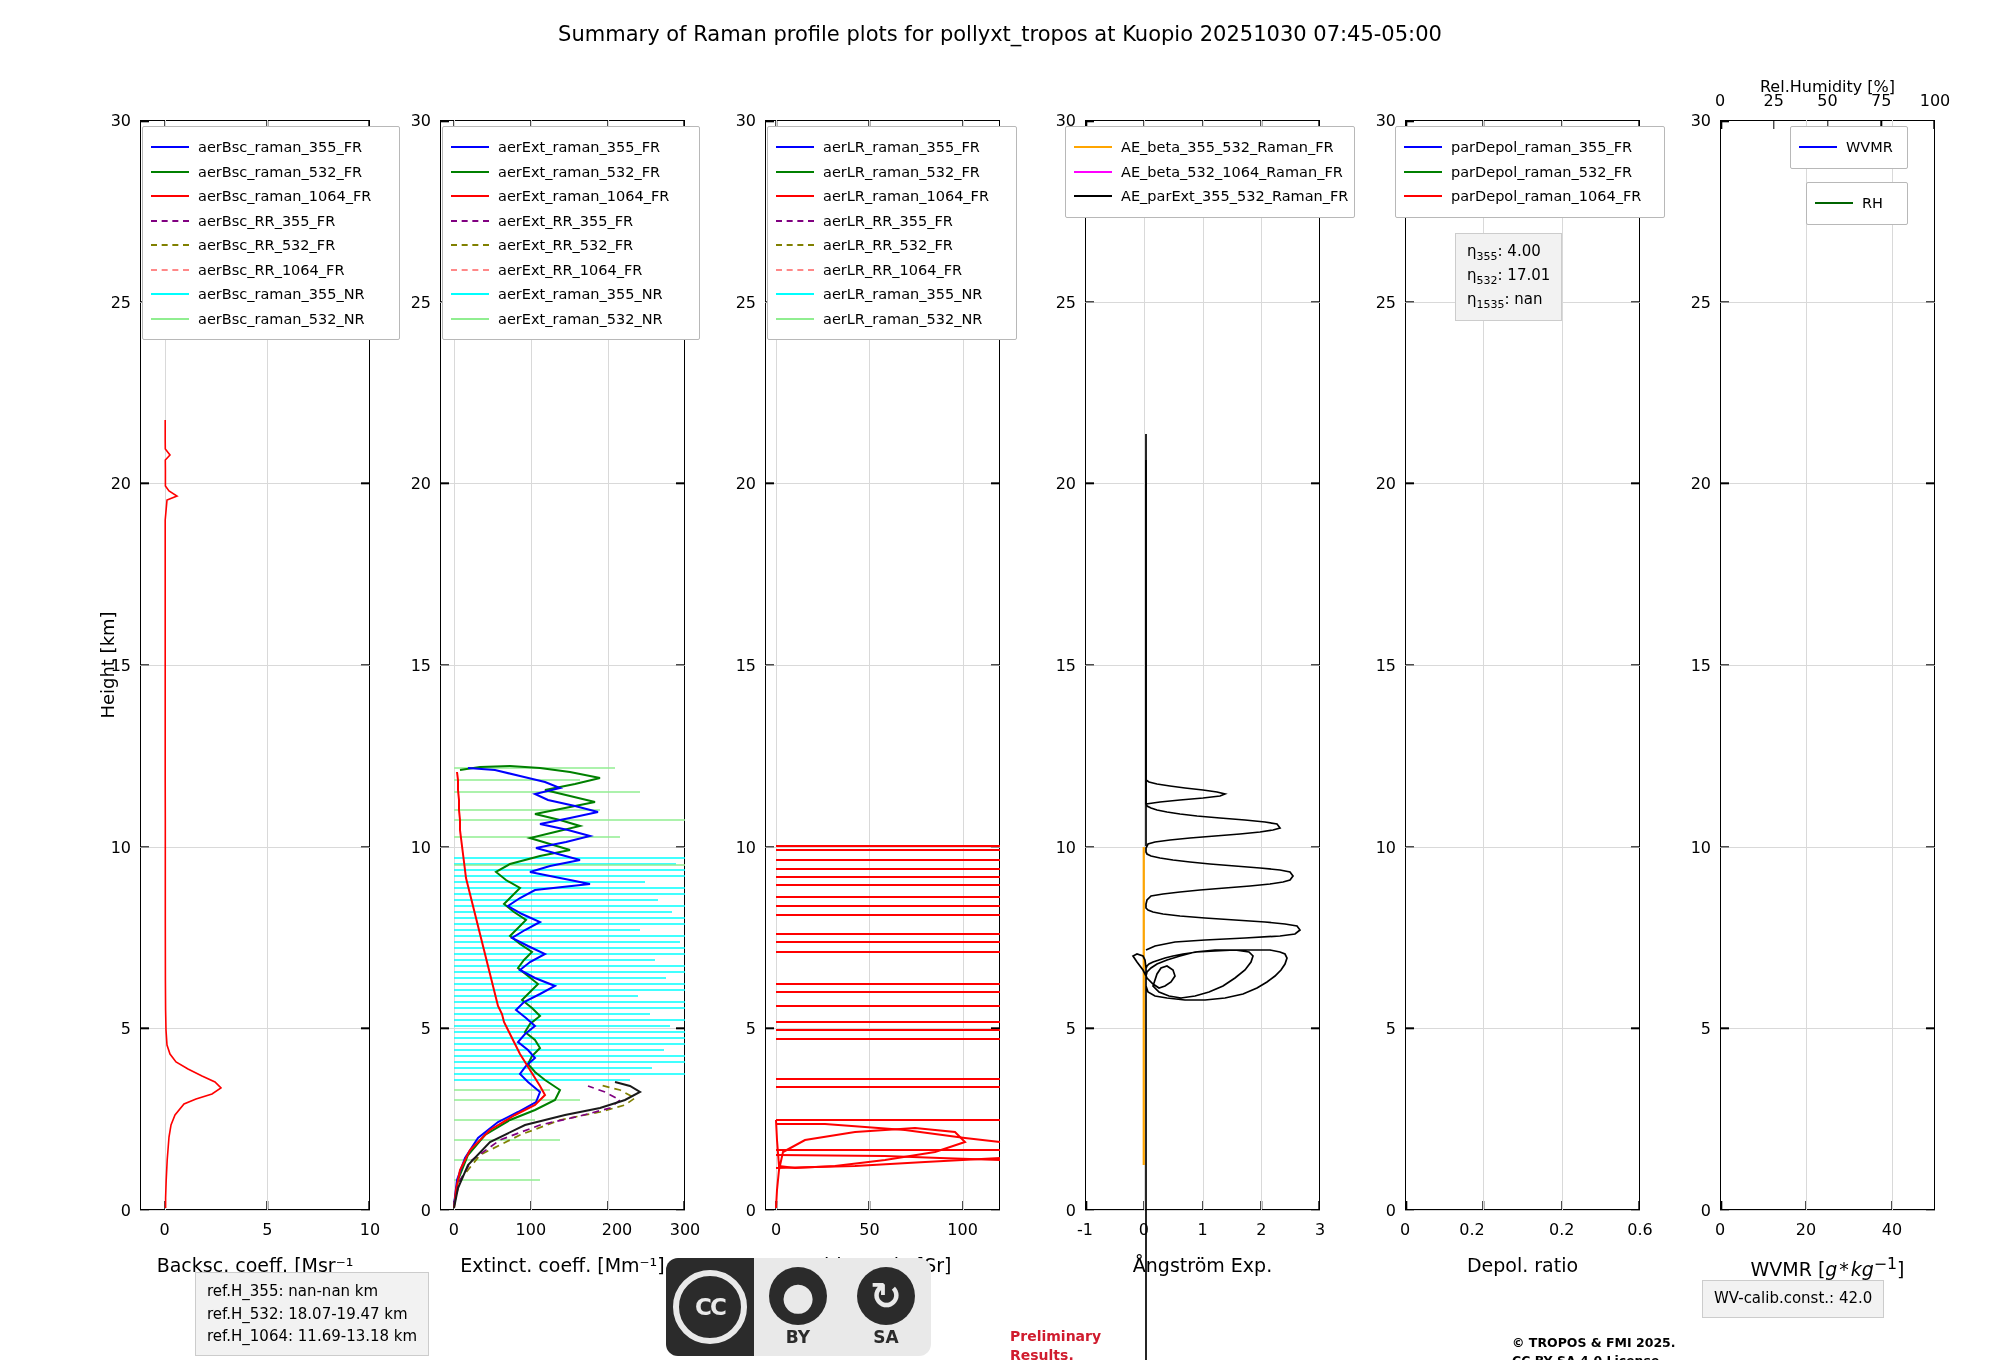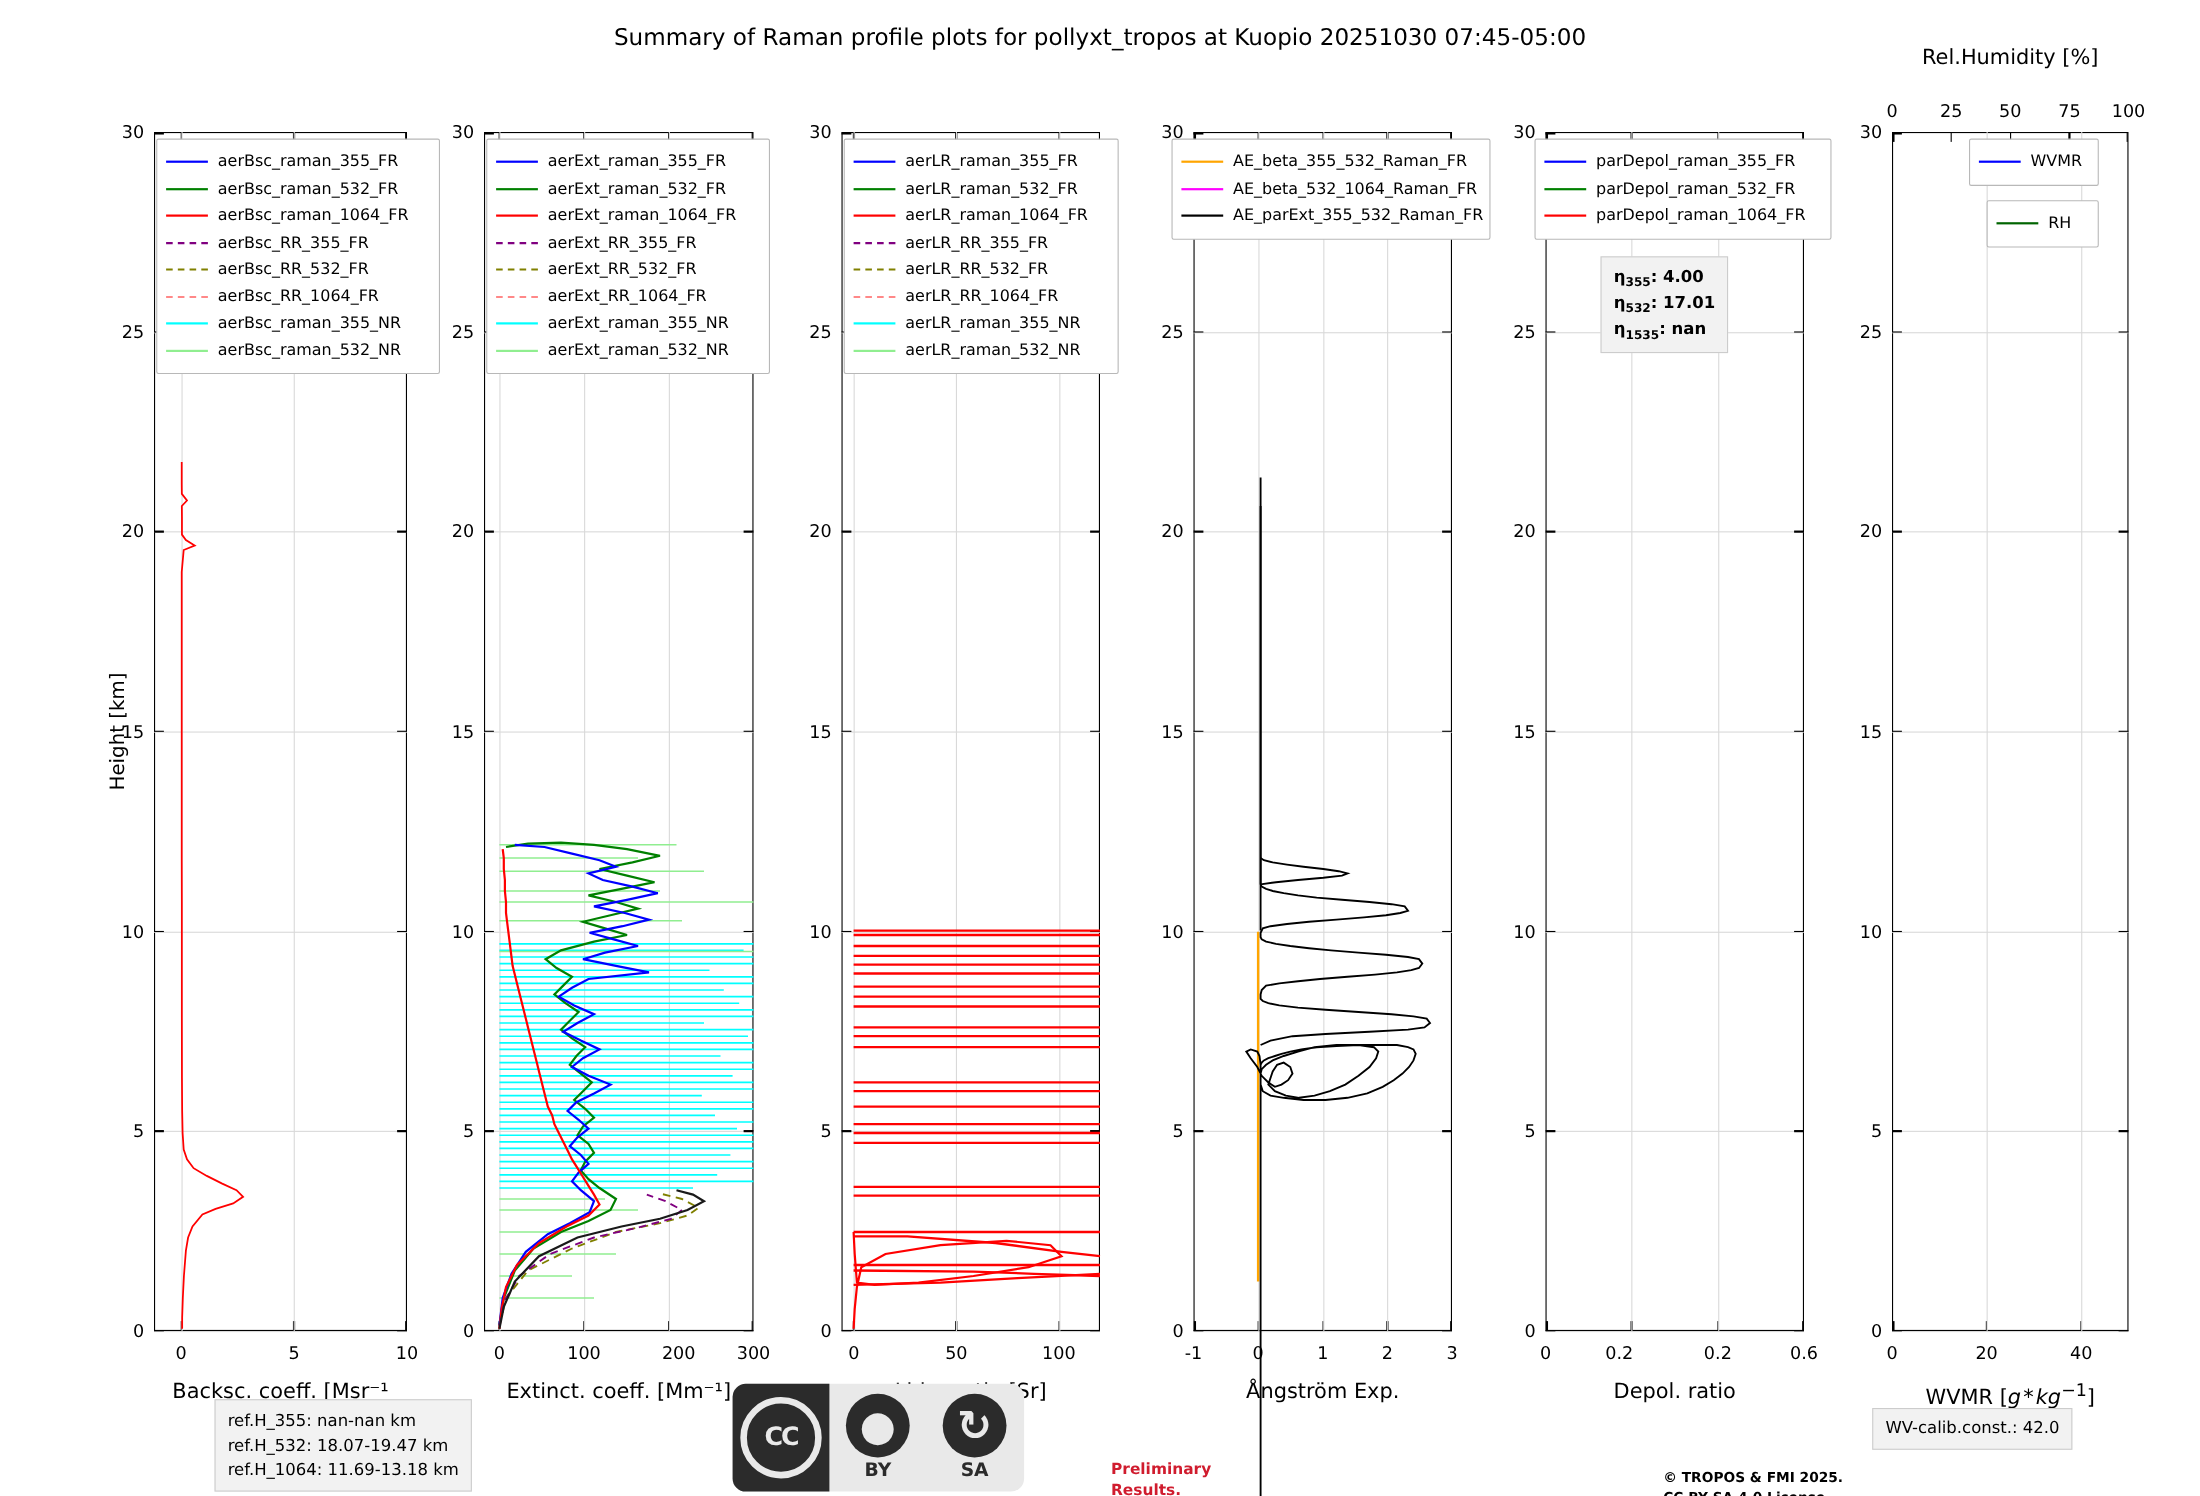--- a/index.html
+++ b/index.html
@@ -32,21 +32,21 @@
   .ytickmark{position:absolute;left:0;width:9px;height:1.4px;background:#000;transform:translateY(-50%);}
   .ytickmark.r{left:auto;right:0;}
   .xtick{position:absolute;top:100%;transform:translateX(-50%);
     padding-top:10px;font-size:16px;white-space:nowrap;}
   .xtickmark{position:absolute;bottom:0;height:9px;width:1.4px;background:#000;transform:translateX(-50%);}
   .xtickmark.t{bottom:auto;top:0;}
   .xtick.top{top:auto;bottom:100%;padding-top:0;padding-bottom:10px;}
 
   .xlabel{position:absolute;top:100%;margin-top:44px;width:100%;text-align:center;
     font-size:19px;}
-  .toplabel{position:absolute;bottom:100%;margin-bottom:57px;width:100%;text-align:center;font-size:19px;}
+  .toplabel{position:absolute;bottom:100%;margin-bottom:24px;width:100%;text-align:center;font-size:16px;}
 
   .ylabel{
     position:absolute;left:-86px;top:50%;
     transform:translateY(-50%) rotate(-90deg);
     font-size:18px;white-space:nowrap;
   }
 
   
   .legend{
     position:absolute;background:#ffffff;border:1px solid #b8b8b8;
@@ -583,21 +583,21 @@
     <div class="xtickmark" style="left:78.3px"></div>
   <div class="xtickmark" style="left:156.7px"></div>
     <div class="xtickmark" style="left:233.6px"></div>
   <div class="xtickmark t" style="left:1.4px"></div>
     <div class="xtickmark t" style="left:78.3px"></div>
   <div class="xtickmark t" style="left:156.7px"></div>
     <div class="xtickmark t" style="left:233.6px"></div>
   <div class="gridline-v" style="left:78.3px"></div>
     <div class="gridline-v" style="left:156.7px"></div>
 
-  <div class="annbox" style="left:50px;top:113px;font-weight:bold;">
+  <div class="annbox" style="left:50px;top:113px;">
     <div><span>η</span><span class="sub">355</span>: <span>4.00</span></div>
     <div><span>η</span><span class="sub">532</span>: <span>17.01</span></div>
     <div><span>η</span><span class="sub">1535</span>: <span>nan</span></div>
   </div>
 
   <div class="xlabel">Depol. ratio</div>
 
   <div class="legend" style="left:-10px;top:6px;width:250px;">
     <div class="row">
         <span class="swatch" style="border-top-color:#0000ff;"></span>

